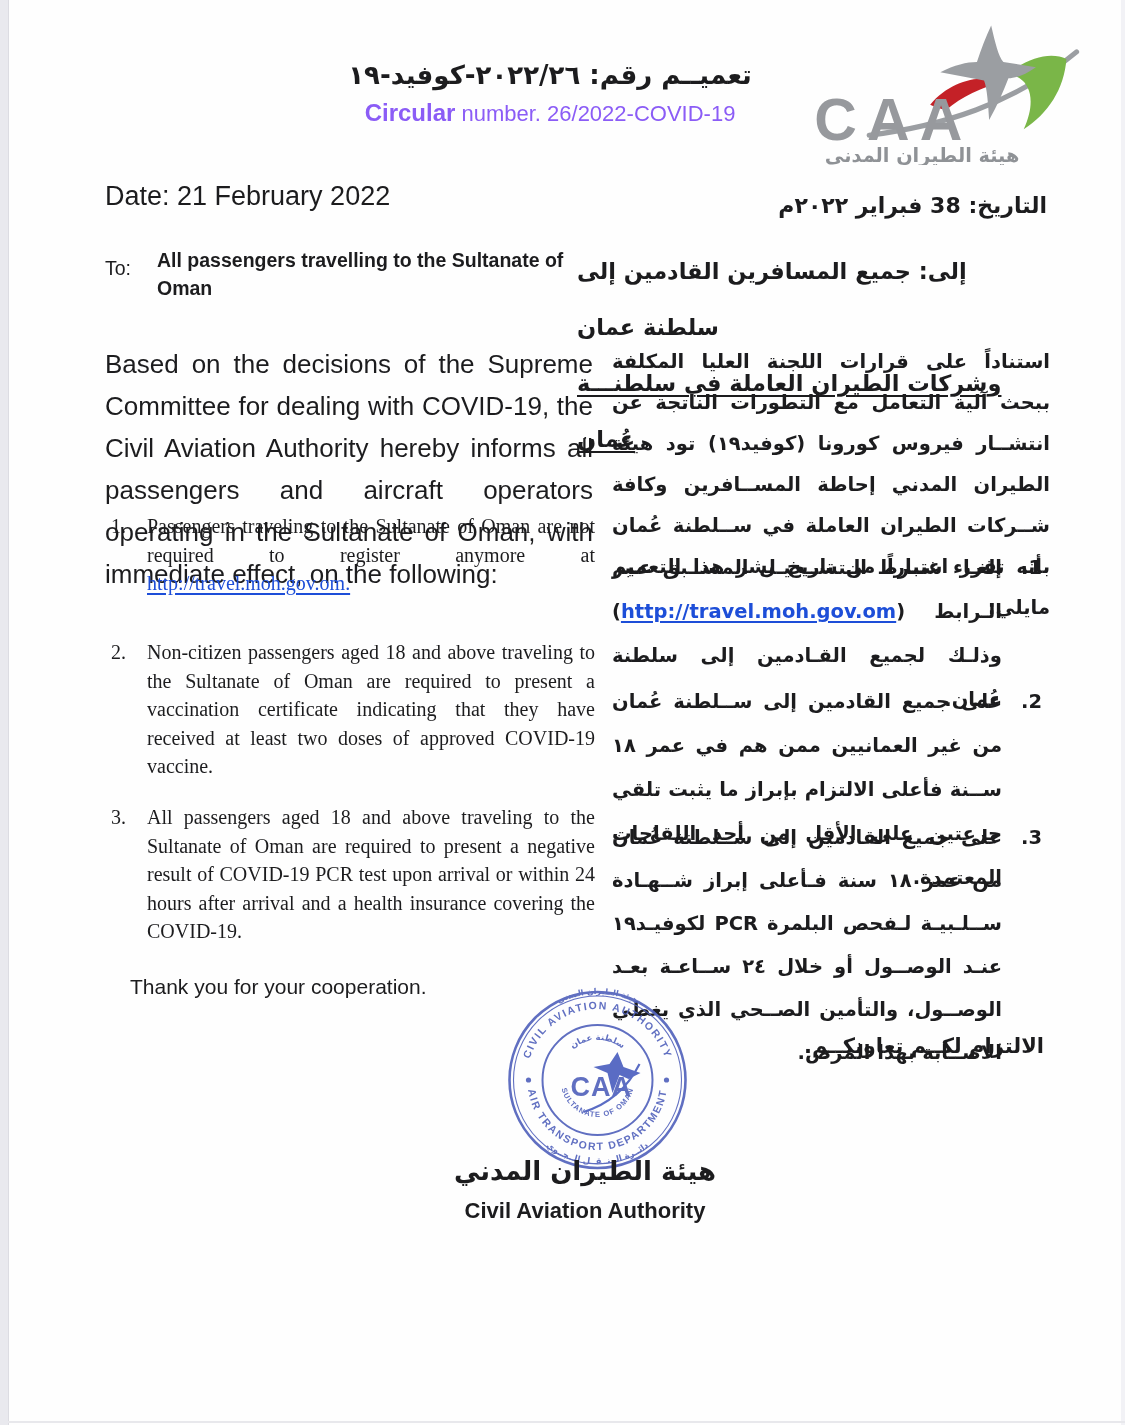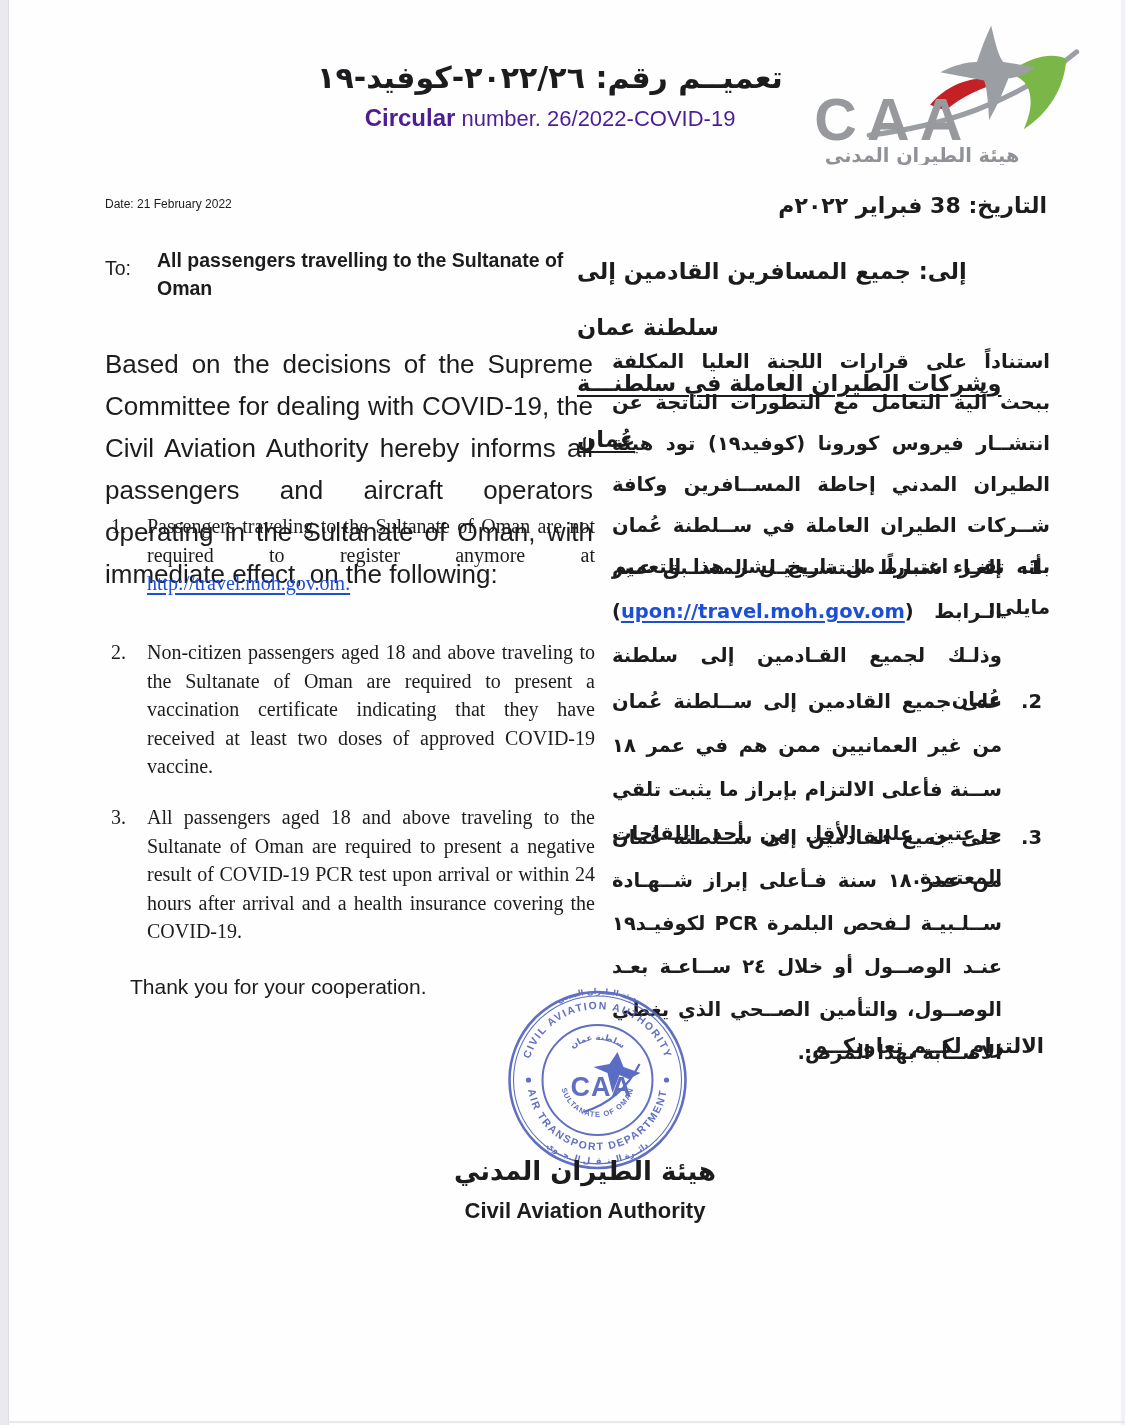--- a/index.html
+++ b/index.html
@@ -7,26 +7,26 @@
         font-family:"Liberation Sans",sans-serif;color:#1c1c1e;overflow:hidden;}
   .abs{position:absolute;}
   .edge-l{position:absolute;left:0;top:0;bottom:0;width:8px;background:#e9e9ee;border-right:1px solid #dcdce2;}
   .edge-r{position:absolute;right:0;top:0;bottom:0;width:4px;background:#f2f2f6;}
   .edge-b{position:absolute;left:8px;right:0;bottom:2px;height:2px;background:#e8e8ec;}
 
   .ar{font-family:"DejaVu Sans",sans-serif;direction:rtl;}
 
   
   .hdr{left:270px;top:60px;width:560px;text-align:center;}
-  .hdr-ar{font-family:"DejaVu Sans",sans-serif;direction:rtl;font-weight:bold;font-size:30px;}
-  .hdr-en{margin-top:9px;font-size:22px;color:#4c1d95;}
+  .hdr-ar{font-family:"DejaVu Sans",sans-serif;direction:rtl;font-weight:bold;font-size:26px;}
+  .hdr-en{margin-top:9px;font-size:22px;color:#8b5cf6;}
   .hdr-en .b{font-weight:bold;font-size:24px;}
 
   
-  .en-date{left:105px;top:197px;font-size:12px;text-align:center;}
+  .en-date{left:105px;top:181px;font-size:27px;text-align:center;}
   .en-to{left:105px;top:246px;width:500px;display:flex;font-size:19.5px;line-height:28px;}
   .en-to .lbl{width:52px;flex:none;margin-top:8px;}
   .en-to .lines{font-weight:bold;}
   .u2{text-decoration:underline;text-decoration-thickness:2px;text-underline-offset:4px;}
   .en-intro{left:105px;top:343px;width:488px;font-size:26px;line-height:42px;text-align:justify;}
   .en-item{left:105px;width:490px;font-family:"Liberation Serif",serif;font-size:20px;
            line-height:28.5px;text-align:justify;padding-left:42px;box-sizing:border-box;}
   .en-item .num{position:absolute;left:6px;top:0;}
   .link{color:#1d4ed8;text-decoration:underline;text-decoration-thickness:1.5px;text-underline-offset:3px;cursor:pointer;}
   .en-thanks{left:130px;top:975px;font-size:21px;}
@@ -102,21 +102,21 @@
 
   <div class="abs ar ar-to">
     <span>إلى: جميع المسافرين القادمين إلى سلطنة عمان</span><br>
     <span class="u2">وشركات الطيران العاملة في سلطنـــة عُمان</span>
   </div>
 
   <p class="abs ar ar-intro" style="margin:0">استناداً على قرارات اللجنة العليا المكلفة ببحث آلية التعامل مع التطورات الناتجة عن انتشــار فيروس كورونا (كوفيد١٩) تود هيئة الطيران المدني إحاطة المســافرين وكافة شــركات الطيران العاملة في ســلطنة عُمان بأنه تقرر اعتباراً من تاريخ نشر هذا التعميم مايلي:</p>
 
   <div class="abs ar-item" style="top:546px">
     <span class="num">1.</span>
-    <span>إلغـاء شــرط الـتســجيـل المســبق عـبر الـرابط </span><span dir="ltr"><span>(</span><a class="link">upon://travel.moh.gov.om</a><span>)</span></span><span> وذلـك لجميع القـادمين إلى سلطنة عُمان.</span>
+    <span>إلغـاء شــرط الـتســجيـل المســبق عـبر الـرابط </span><span dir="ltr"><span>(</span><a class="link">http://travel.moh.gov.om</a><span>)</span></span><span> وذلـك لجميع القـادمين إلى سلطنة عُمان.</span>
   </div>
 
   <div class="abs ar-item" style="top:680px">
     <span class="num">2.</span>
     <span>على جميع القادمين إلى ســلطنة عُمان من غير العمانيين ممن هم في عمر ١٨ ســنة فأعلى الالتزام بإبراز ما يثبت تلقي جرعتين على الأقل من أحد اللقاحات المعتمدة.</span>
   </div>
 
   <div class="abs ar-item" style="top:816px;line-height:43px">
     <span class="num">3.</span>
     <span>على جميع القادمين إلى ســلطنة عُمان من عمر ١٨ سنة فـأعلى إبراز شــهـادة ســلـبيـة لـفحص البلمرة PCR لكوفيـد١٩ عنـد الوصــول أو خلال ٢٤ ســاعـة بعـد الوصــول، والتأمين الصــحي الذي يغطي الاصــابة بهذا المرض.</span>

